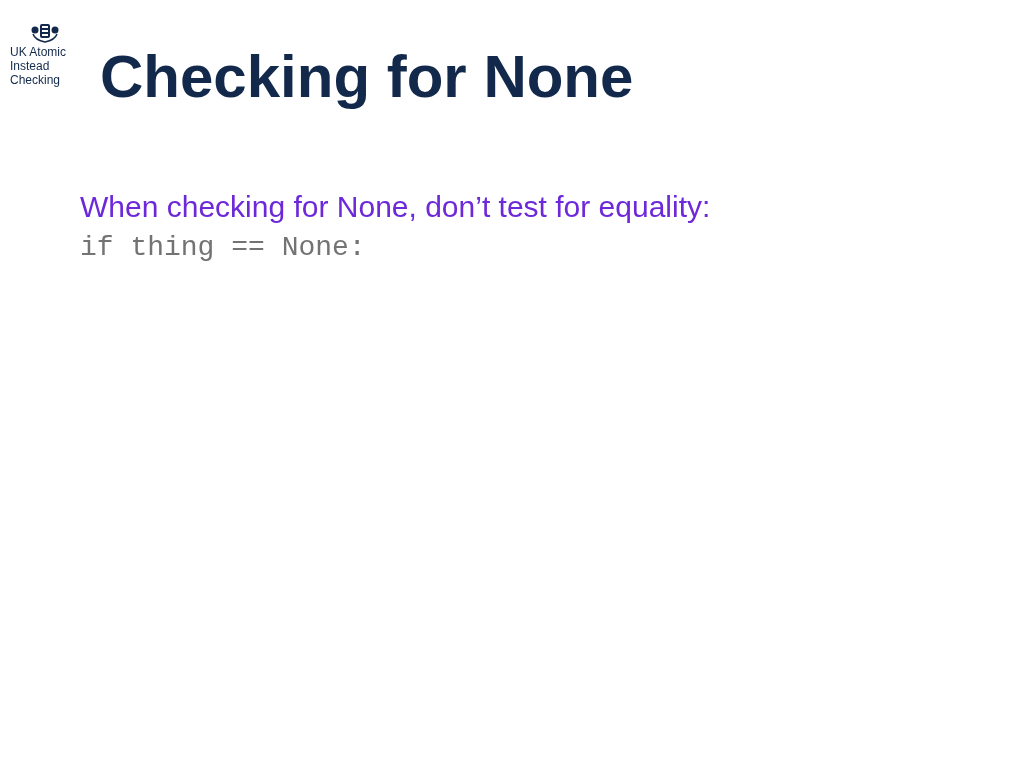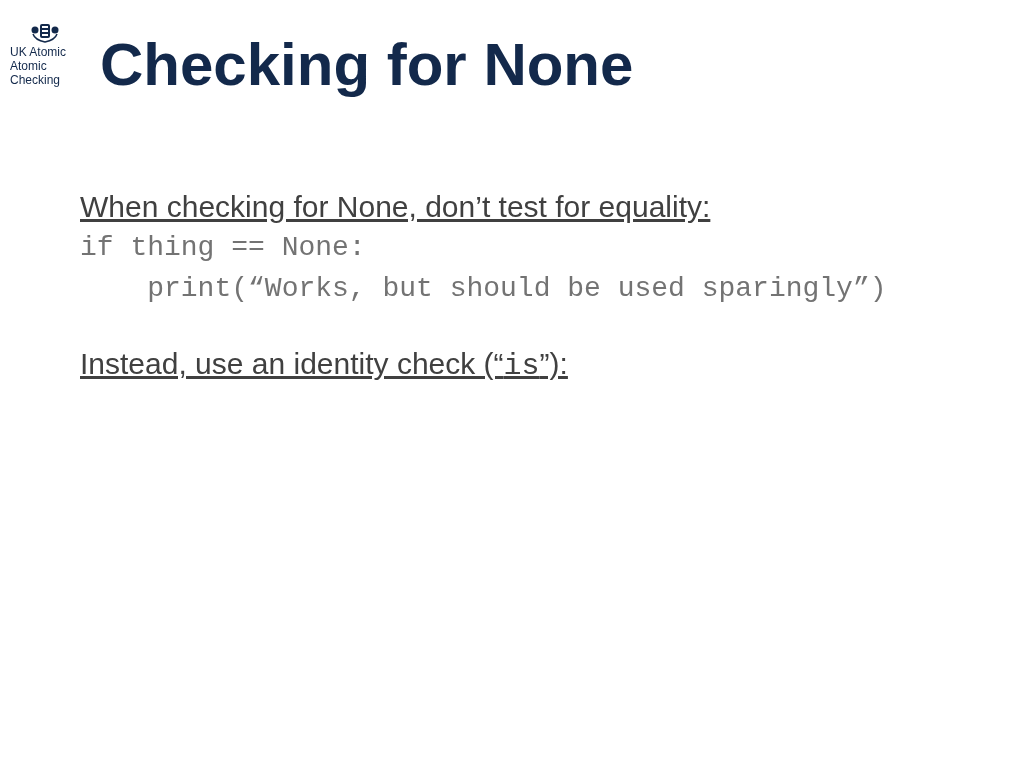--- a/index.html
+++ b/index.html
@@ -29,40 +29,39 @@
     margin: 0 auto 2px auto;
   }
   .logo-text {
     font-size: 12px;
     line-height: 1.15;
     color: #13294b;
     font-family: Arial, sans-serif;
   }
   .title {
     position: absolute;
-    top: 30px;
+    top: 42px;
     left: 100px;
     font-size: 60px;
     font-weight: 900;
     color: #13294b;
     letter-spacing: 0px;
     font-family: Arial Black, Arial, sans-serif;
   }
   .content {
     position: absolute;
     top: 190px;
     left: 80px;
     right: 60px;
   }
   .body-line {
     font-size: 30px;
-    color: #404040;
+    color: #6d28d9;
     margin: 0 0 4px 0;
     font-family: Arial, Helvetica, sans-serif;
-    text-decoration: underline;
   }
   .body-line .mono-inline {
     font-family: "Courier New", Courier, monospace;
   }
   .code-line {
     font-family: "Courier New", Courier, monospace;
     font-size: 28px;
     color: #737373;
     white-space: pre;
     margin: 0;
@@ -81,31 +80,27 @@
     <svg class="crest" width="36" height="24" viewBox="0 0 36 24">
       <g fill="#13294b">
         <circle cx="8" cy="10" r="3.5"></circle>
         <circle cx="28" cy="10" r="3.5"></circle>
         <rect x="13" y="4" width="10" height="14" rx="2"></rect>
         <path d="M15 6 h6 v2 h-6z M15 10 h6 v2 h-6z M15 14 h6 v2 h-6z" fill="#fff"></path>
         <path d="M6 14 q2 6 12 8 q10 -2 12 -8" stroke="#13294b" stroke-width="1.5" fill="none"></path>
       </g>
     </svg>
     <div class="logo-text">UK Atomic</div>
-    <div class="logo-text">Atomic</div>
+    <div class="logo-text">Instead</div>
     <div class="logo-text">Checking</div>
   </div>
 
   <div class="title">Checking for None</div>
 
   <div class="content">
     <p class="body-line">When checking for None, don’t test for equality:</p>
     <p class="code-line">if thing == None:</p>
-    <p class="code-line">    print(“Works, but should be used sparingly”)</p>
 
     <div class="spacer"></div>
 
-    <p class="body-line">
-      <span>Instead, use an identity check (“</span><span class="mono-inline">is</span><span>”):</span>
-    </p>
   </div>
 
 </div>
 
 </body></html>

